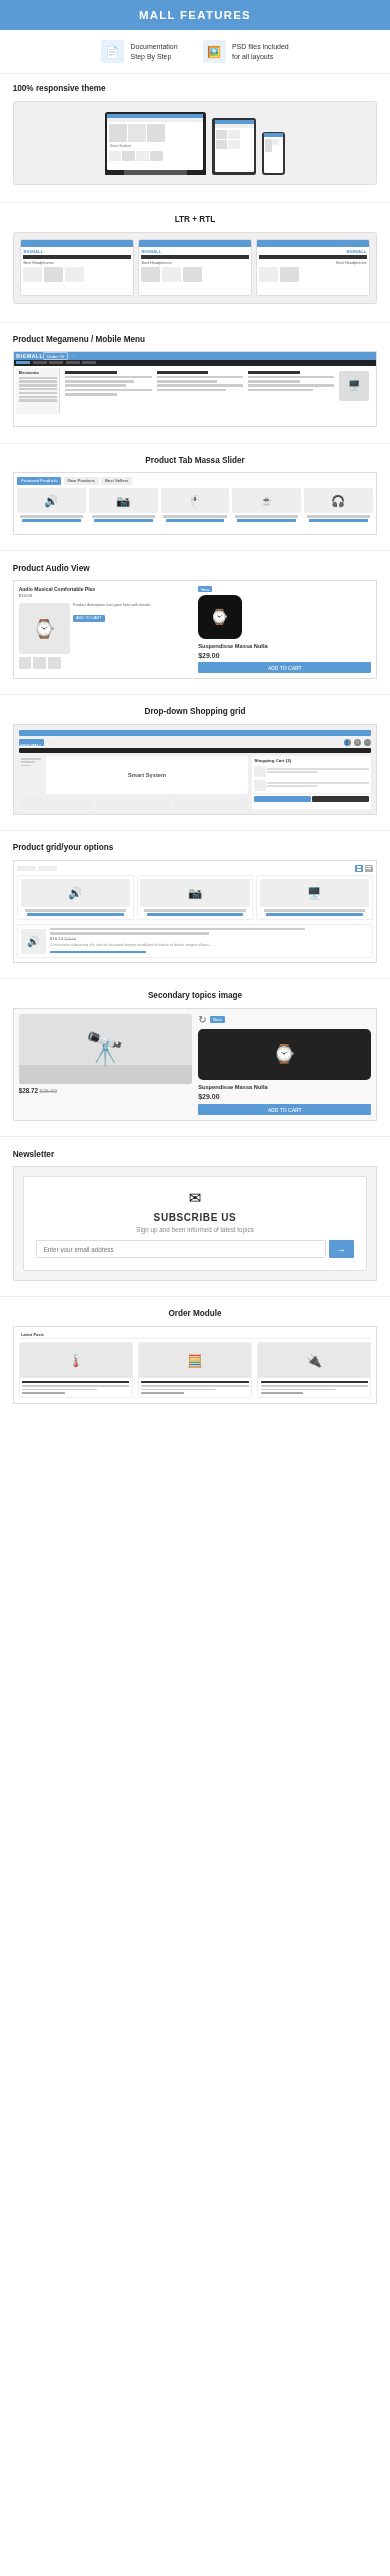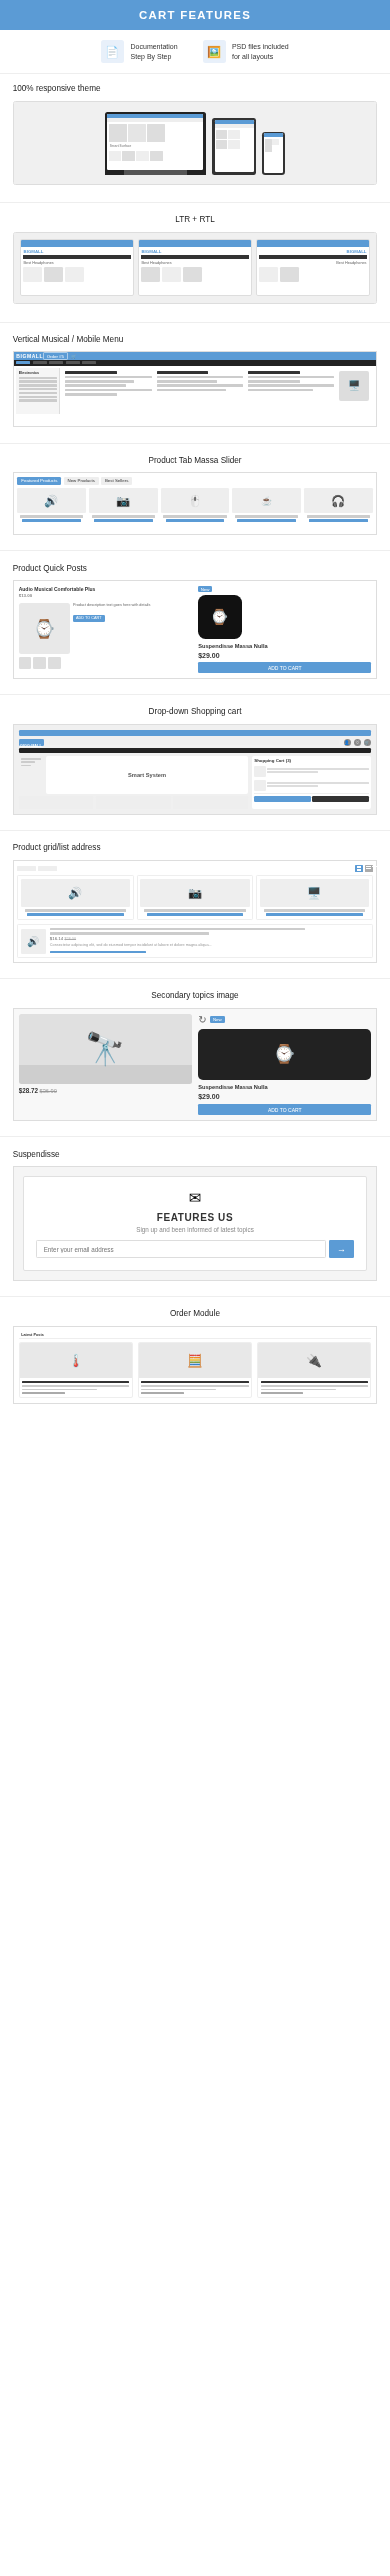--- a/index.html
+++ b/index.html
@@ -53,21 +53,21 @@
       color: #333;
       line-height: 1.4;
     }
 
     
     .section {
       padding: 10px 12.7px 12.7px;
     }
     .section-title {
       font-size: 8.2px;
-      font-weight: 400;
+      font-weight: 700;
       color: #222;
       margin-bottom: 7.6px;
     }
     .section-title-center {
       text-align: center;
     }
 
     
     .mockup-container {
       background: #f5f5f5;
@@ -771,21 +771,21 @@
     .section-divider {
       height: 0.6px;
       background: #eee;
       margin: 2.5px 0;
     }
   </style>
 </head>
 <body>
 
 <div class="main-header">
-  <h1>CART FEATURES</h1>
+  <h1>MALL FEATURES</h1>
 </div>
 
 <div class="features-row">
   <div class="feature-item">
     <div class="feature-icon">📄</div>
     <div class="feature-text">
       <div>Documentation</div>
       <div>Step By Step</div>
     </div>
   </div>
@@ -899,21 +899,21 @@
           </div>
         </div>
       </div>
     </div>
   </div>
 </div>
 
 <div class="section-divider"></div>
 
 <div class="section">
-  <div class="section-title">Vertical Musical / Mobile Menu</div>
+  <div class="section-title">Product Megamenu / Mobile Menu</div>
   <div class="megamenu-mockup">
     <div class="mega-top">
       <span style="font-size:5px;font-weight:bold;color:#fff;letter-spacing:0.6px;">BIGMALL</span>
       <div style="display:flex;gap:3.8px;align-items:center;">
         <div style="font-size:4.4px;color:#fff;border:0.6px solid rgba(255,255,255,0.5);padding:0.6px 2.5px;border-radius:1.3px;">Order #5</div>
         <div style="font-size:4.4px;color:#fff;">🛒</div>
       </div>
     </div>
     <div class="mega-nav">
       <div class="mega-nav-item" style="background:#5b9bd5;"></div>
@@ -1000,21 +1000,21 @@
         <div class="prod-name"></div>
         <div class="prod-price"></div>
       </div>
     </div>
   </div>
 </div>
 
 <div class="section-divider"></div>
 
 <div class="section">
-  <div class="section-title">Product Quick Posts</div>
+  <div class="section-title">Product Audio View</div>
   <div class="quickview-mockup">
 
     <div class="qv-left">
       <div style="font-size:5px;color:#333;font-weight:bold;margin-bottom:2.5px;">Audio Musical Comfortable Plus<br><span style="font-size:4.4px;color:#888;">$13.00</span></div>
       <div style="display:flex;gap:3.2px;align-items:flex-start;">
         <div class="qv-product-img">⌚</div>
         <div>
           <div style="font-size:3.8px;color:#666;margin-bottom:1.9px;line-height:1.4;">Product description text goes here with details</div>
           <div style="background:#5b9bd5;color:#fff;font-size:3.8px;padding:1.3px 3.2px;border-radius:1.3px;display:inline-block;margin-top:1.3px;">ADD TO CART</div>
         </div>
@@ -1032,21 +1032,21 @@
       <div class="qv-title">Suspendisse Massa Nulla</div>
       <div class="qv-price">$29.00</div>
       <div class="qv-add-btn">ADD TO CART</div>
     </div>
   </div>
 </div>
 
 <div class="section-divider"></div>
 
 <div class="section">
-  <div class="section-title section-title-center">Drop-down Shopping cart</div>
+  <div class="section-title section-title-center">Drop-down Shopping grid</div>
   <div class="cart-mockup">
     <div class="cart-header-bar"></div>
     <div class="cart-logo-row">
       <div class="cart-logo-box">
         <span style="font-size:3.8px;color:#fff;font-weight:bold;padding:1.3px;">GIGG·MALL</span>
       </div>
       <div style="flex:1;margin:0 5px;">
         <div style="height:5px;background:#eee;border-radius:1.9px;"></div>
       </div>
       <div class="cart-icons">
@@ -1096,21 +1096,21 @@
           <div style="flex:1;background:#333;height:6.3px;border-radius:1.3px;"></div>
         </div>
       </div>
     </div>
   </div>
 </div>
 
 <div class="section-divider"></div>
 
 <div class="section">
-  <div class="section-title">Product grid/list address</div>
+  <div class="section-title">Product grid/your options</div>
   <div class="grid-list-mockup">
     <div class="gl-top">
       <div style="display:flex;gap:1.9px;align-items:center;">
         <div style="height:5px;width:19px;background:#eee;border-radius:0.6px;"></div>
         <div style="height:5px;width:19px;background:#eee;border-radius:0.6px;"></div>
       </div>
       <div class="gl-view-icons">
         <div class="gl-view-icon">
           <div class="gl-view-dot"></div>
           <div class="gl-view-dot"></div>
@@ -1183,25 +1183,25 @@
       <div class="sec-title">Suspendisse Massa Nulla</div>
       <div class="sec-price">$29.00</div>
       <div class="sec-btn">ADD TO CART</div>
     </div>
   </div>
 </div>
 
 <div class="section-divider"></div>
 
 <div class="section">
-  <div class="section-title">Suspendisse</div>
+  <div class="section-title">Newsletter</div>
   <div class="newsletter-mockup">
     <div class="newsletter-inner">
       <div class="nl-envelope">✉</div>
-      <div class="nl-title">FEATURES US</div>
+      <div class="nl-title">SUBSCRIBE US</div>
       <div class="nl-subtitle">Sign up and been informed of latest topics</div>
       <div class="nl-input-row">
         <input class="nl-input" type="email" placeholder="Enter your email address" style="">
         <button class="nl-btn">→</button>
       </div>
     </div>
   </div>
 </div>
 
 <div class="section-divider"></div>

